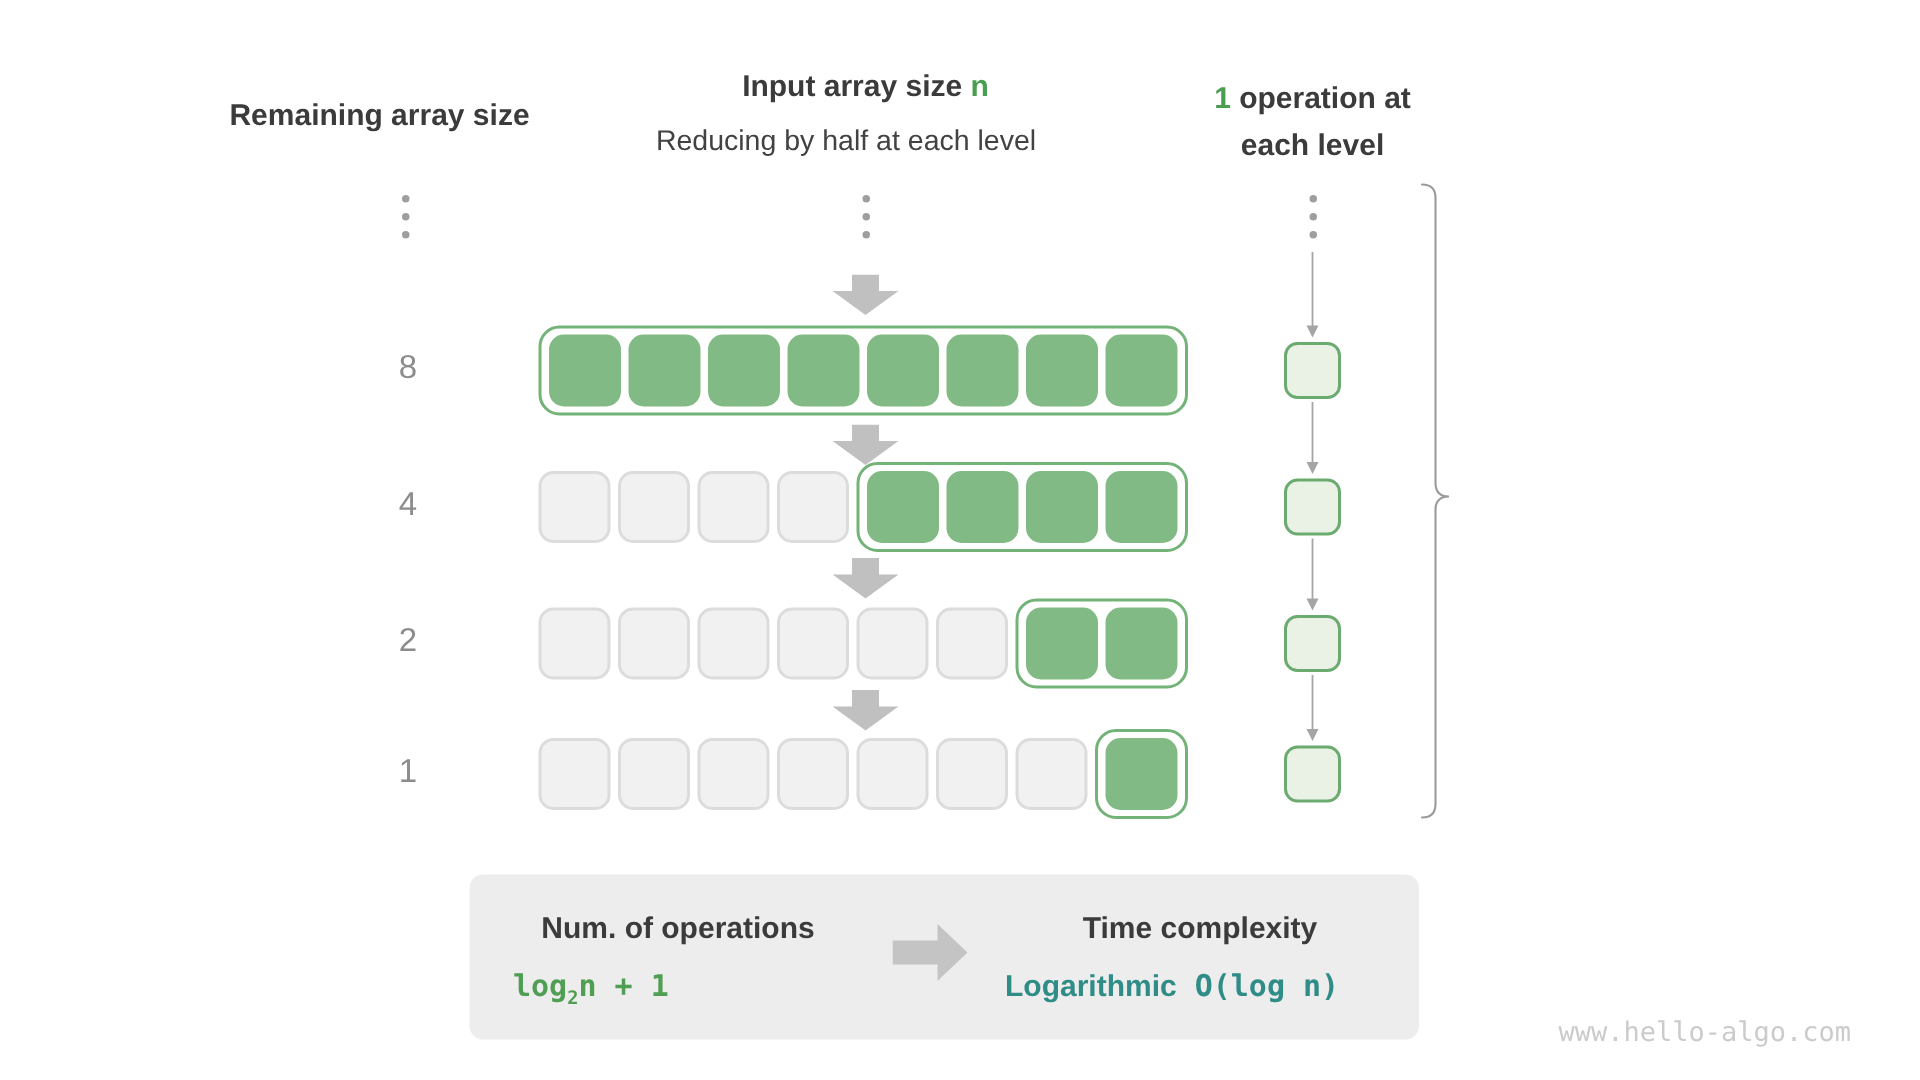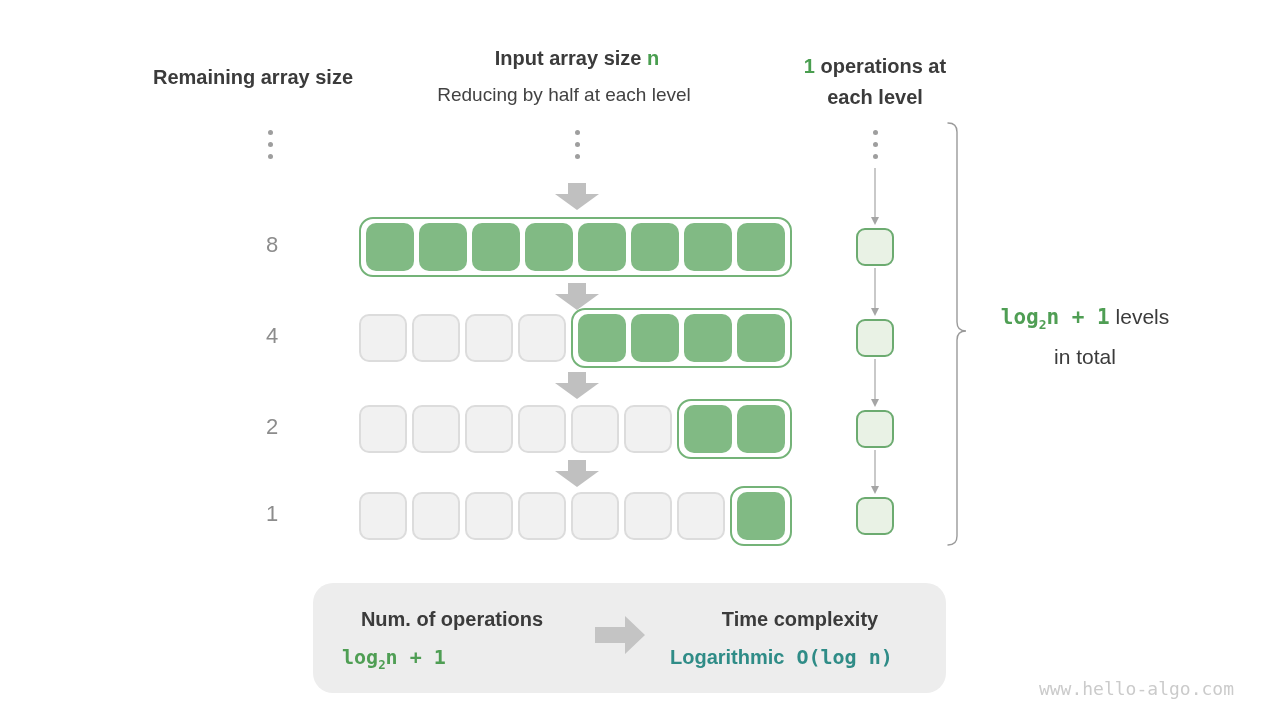--- a/index.html
+++ b/index.html
@@ -24,21 +24,21 @@
   .cell.green{background:#81ba84;}
   .green-wrap{display:flex;gap:5px;padding:4px 5px;border:2px solid #74b378;border-radius:14px;background:#ffffff;flex:0 0 auto;}
   
   .ops-cell{left:856px;width:38px;height:38px;box-sizing:border-box;border:2px solid #6cab70;
             background:#e9f2e5;border-radius:9px;}
   
   .brace-label{left:985px;top:301px;width:200px;text-align:center;font-size:21px;line-height:32px;color:#3b3b3b;}
   .formula{font-family:"DejaVu Sans Mono",monospace;font-weight:bold;color:#4f9e54;}
   .formula sub{font-size:0.62em;}
   
-  .summary-box{left:313px;top:583px;width:633px;height:110px;background:#ededed;border-radius:20px;}
+  .summary-box{left:313px;top:583px;width:633px;height:110px;background:#ededed;border-radius:9px;}
   .sum-title{position:absolute;font-weight:bold;font-size:20px;color:#3b3b3b;text-align:center;}
   .sum-val{position:absolute;font-size:20px;text-align:left;}
   .sum-left{left:29px;width:220px;}
   .sum-right{left:357px;width:260px;}
   .t-title{top:25px;}
   .t-val{top:62px;}
   .teal{color:#2f8c87;font-weight:bold;}
   .teal-mono{font-family:"DejaVu Sans Mono",monospace;font-weight:bold;color:#2f8c87;margin-left:12px;}
   .watermark{right:46px;top:678px;font-family:"DejaVu Sans Mono",monospace;font-size:18px;color:#cbcbcb;}
   .down-arrow{left:555px;width:44px;height:27px;}
@@ -48,21 +48,21 @@
 <body>
 
 <div class="canvas">
 
   <div class="abs hdr hdr-left">Remaining array size</div>
   <div class="abs hdr hdr-center-1">
     <span>Input array size </span><span class="green-var">n</span>
   </div>
   <div class="abs hdr-center-2">Reducing by half at each level</div>
   <div class="abs hdr hdr-right">
-    <span class="green-var">1</span><span> operations at</span><br>
+    <span class="green-var">1</span><span> operation at</span><br>
     <span>each level</span>
   </div>
 
   <div class="abs dots" style="left:267px">
       <i></i>
       <i></i>
       <i></i>
     </div>
   <div class="abs dots" style="left:574px">
       <i></i>
@@ -168,24 +168,20 @@
       <line x1="15" y1="359" x2="15" y2="403" stroke="#a5a5a5" stroke-width="1.2"></line>
       <polygon points="11,399 19,399 15,407" fill="#a5a5a5"></polygon>
       <line x1="15" y1="450" x2="15" y2="490" stroke="#a5a5a5" stroke-width="1.2"></line>
       <polygon points="11,486 19,486 15,494" fill="#a5a5a5"></polygon>
     </svg>
 
   <svg class="abs" style="left:940px;top:118px" width="32" height="432" viewBox="0 0 32 432">
     <path d="M 8,5 Q 17,5 17,14 L 17,204 Q 17,213 26,213 Q 17,213 17,222 L 17,418 Q 17,427 8,427" fill="none" stroke="#9a9a9a" stroke-width="1.4" stroke-linecap="round"></path>
   </svg>
 
-  <div class="abs brace-label">
-    <span class="formula"><span>log</span><sub>2</sub><span>n + 1</span></span><span>  levels</span><br>
-    <span>in total</span>
-  </div>
 
   <div class="abs summary-box">
     <div class="sum-title sum-left t-title">Num. of operations</div>
     <div class="sum-val sum-left t-val">
       <span class="formula"><span>log</span><sub>2</sub><span>n + 1</span></span>
     </div>
     <svg class="abs" style="left:282px;top:32px" width="50" height="40" viewBox="0 0 50 40">
       <polygon points="0,12 30,12 30,1 50,20 30,39 30,28 0,28" fill="#c4c4c4"></polygon>
     </svg>
     <div class="sum-title sum-right t-title">Time complexity</div>

